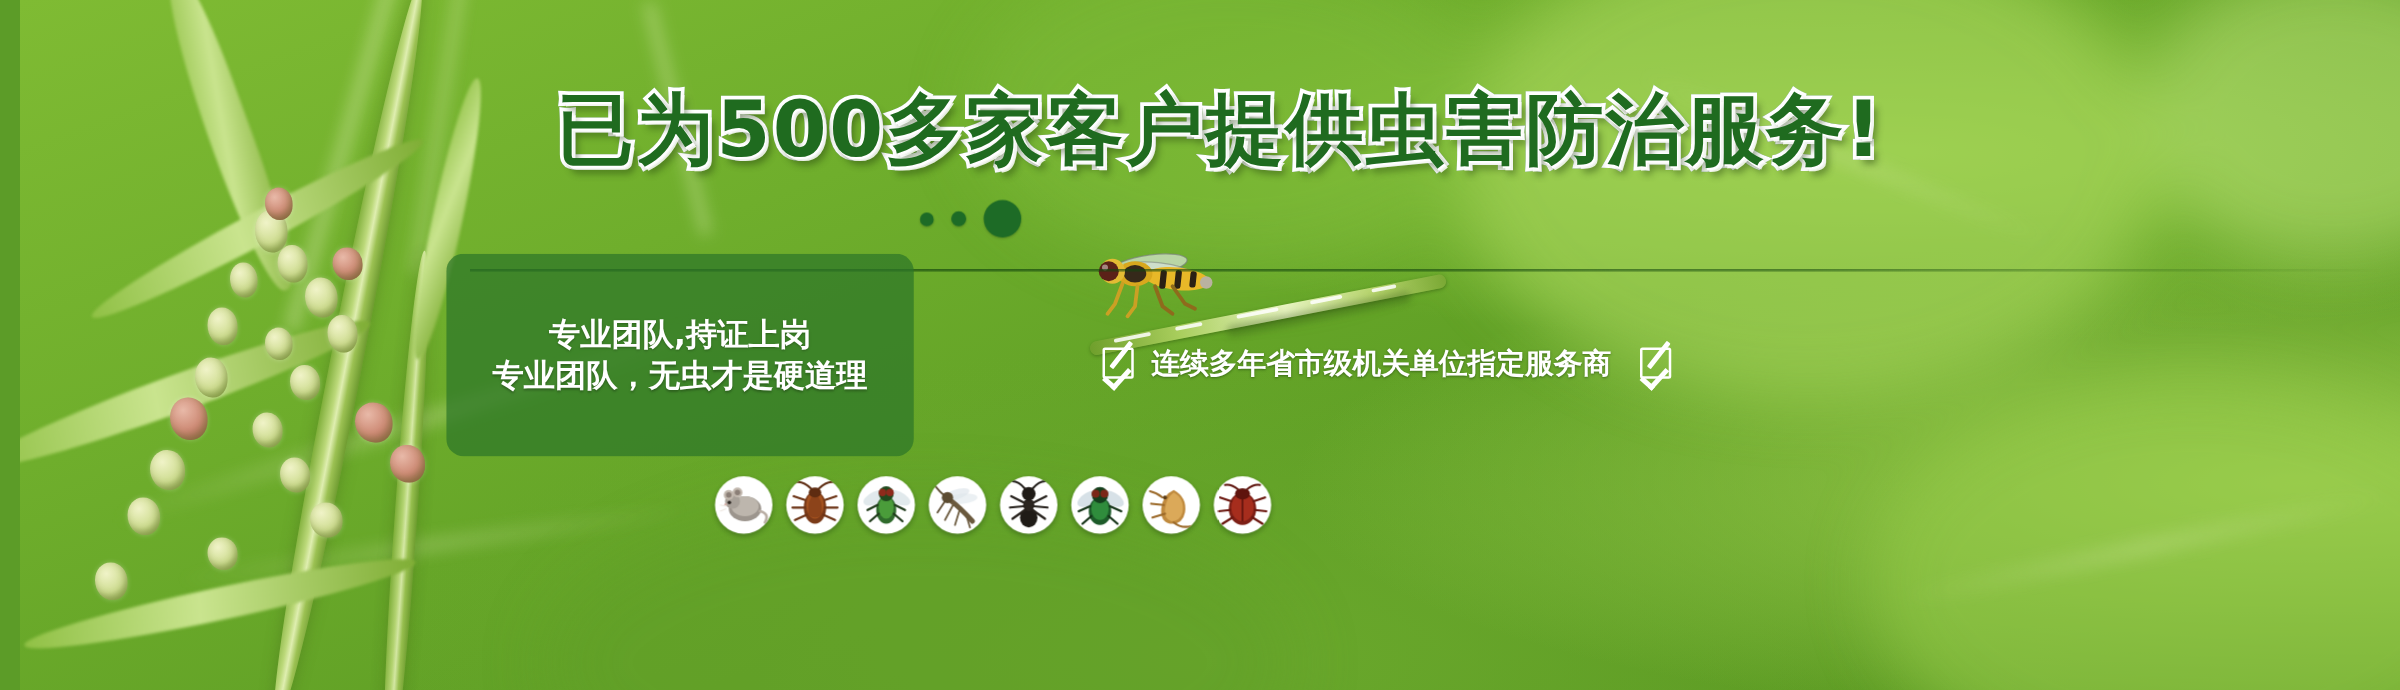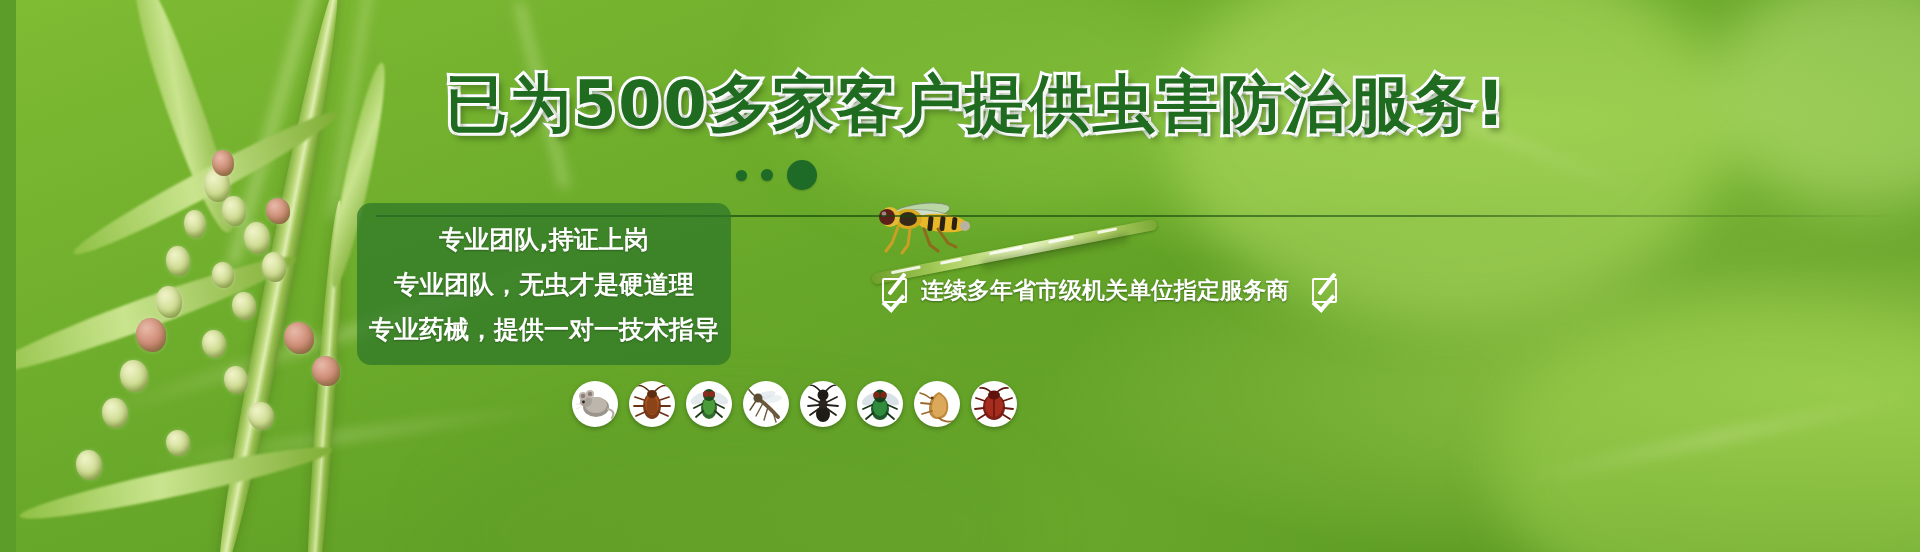--- a/index.html
+++ b/index.html
@@ -114,21 +114,20 @@
   .dot.d3 { width:30px; height:30px; }
 
   
   .panel {
     position:absolute; left:341px; top:203px;
     width:374px; height:162px;
     background:rgba(45,118,40,.72);
     border-radius:14px 14px 14px 14px;
     display:flex; flex-direction:column;
     align-items:center; justify-content:center;
-    gap:12px;
     padding:10px 14px;
   }
   .panel-line {
     color:#ffffff; font-weight:bold;
     font-family:"DejaVu Sans","Liberation Sans",sans-serif;
     white-space:nowrap;
     text-shadow:0 1px 2px rgba(0,0,0,.28);
   }
   .panel-line.l1 { font-size:25px; }
   .panel-line.l2 { font-size:25px; }
@@ -285,21 +284,20 @@
 
   <div class="dots">
     <span class="dot d1"></span>
     <span class="dot d2"></span>
     <span class="dot d3"></span>
   </div>
 
   <div class="panel">
     <div class="panel-line l1">专业团队,持证上岗</div>
     <div class="panel-line l2">专业团队，无虫才是硬道理</div>
-    <div class="panel-line l3">专业药械，提供一对一技术指导</div>
   </div>
 
   <div class="checklist">
     <div class="check-row">
       <span class="check-box">
           <span class="tail"></span>
         </span>
       <span class="check-text">连续多年省市级机关单位指定服务商</span>
     </div>
     <div class="check-row">

